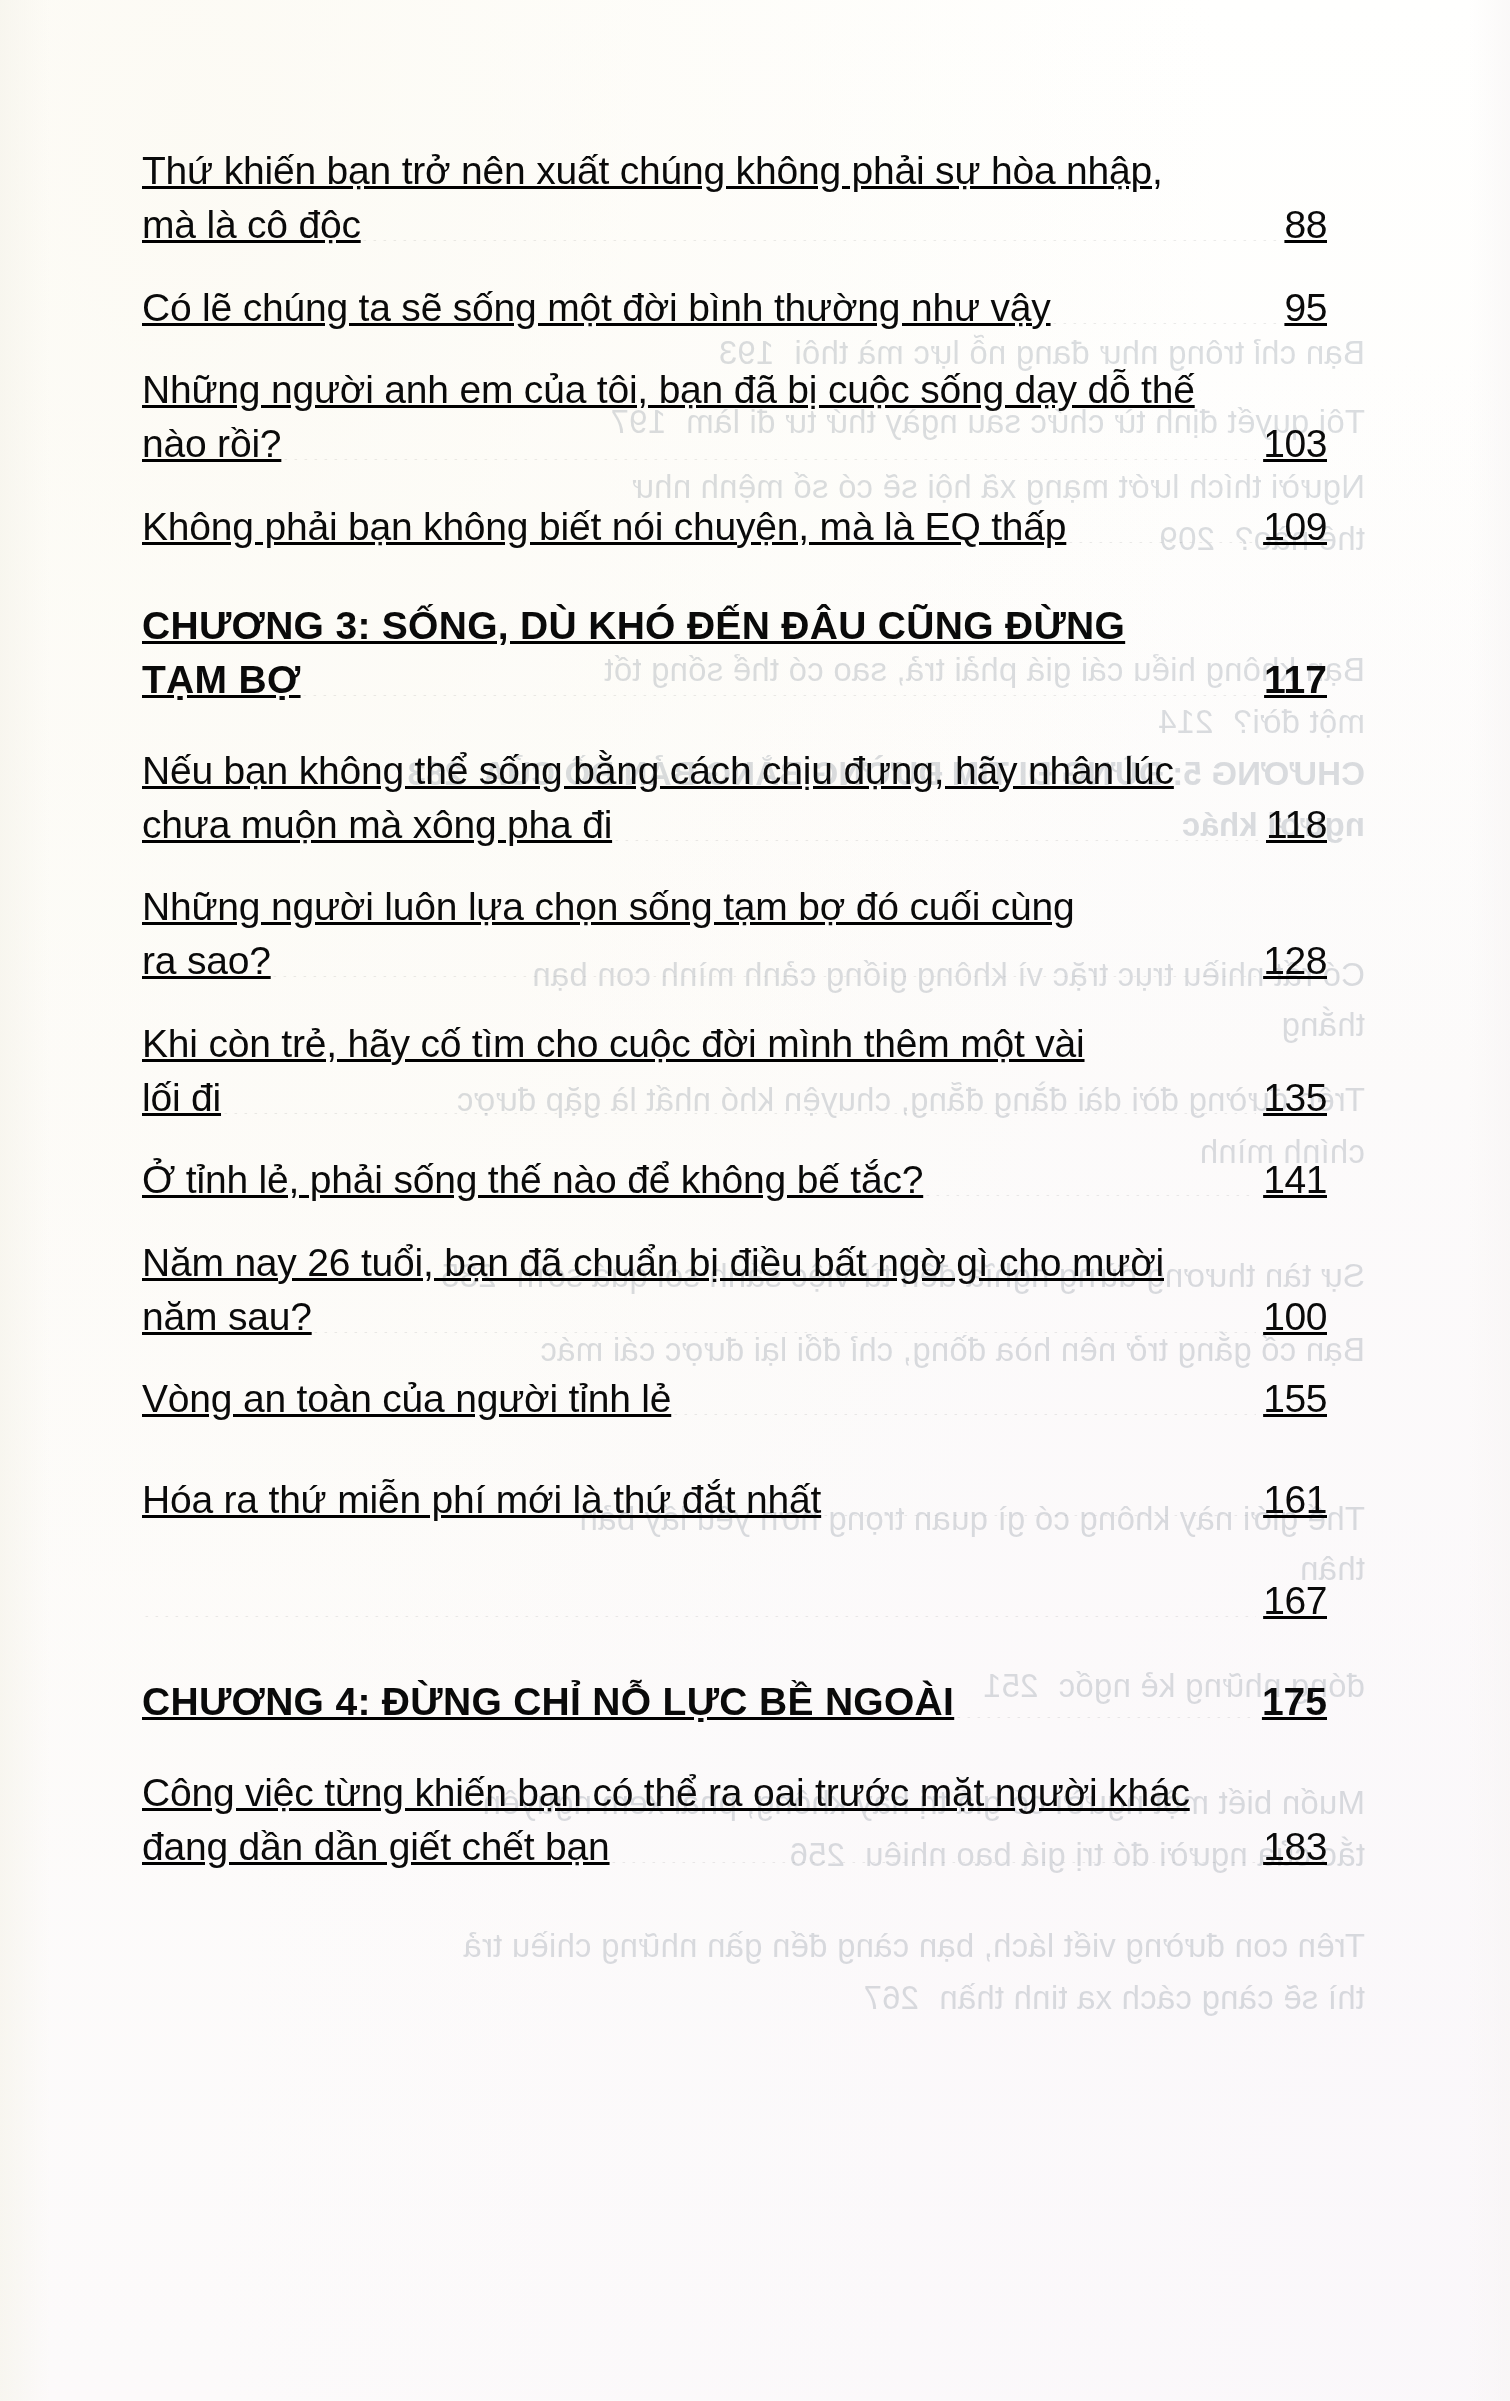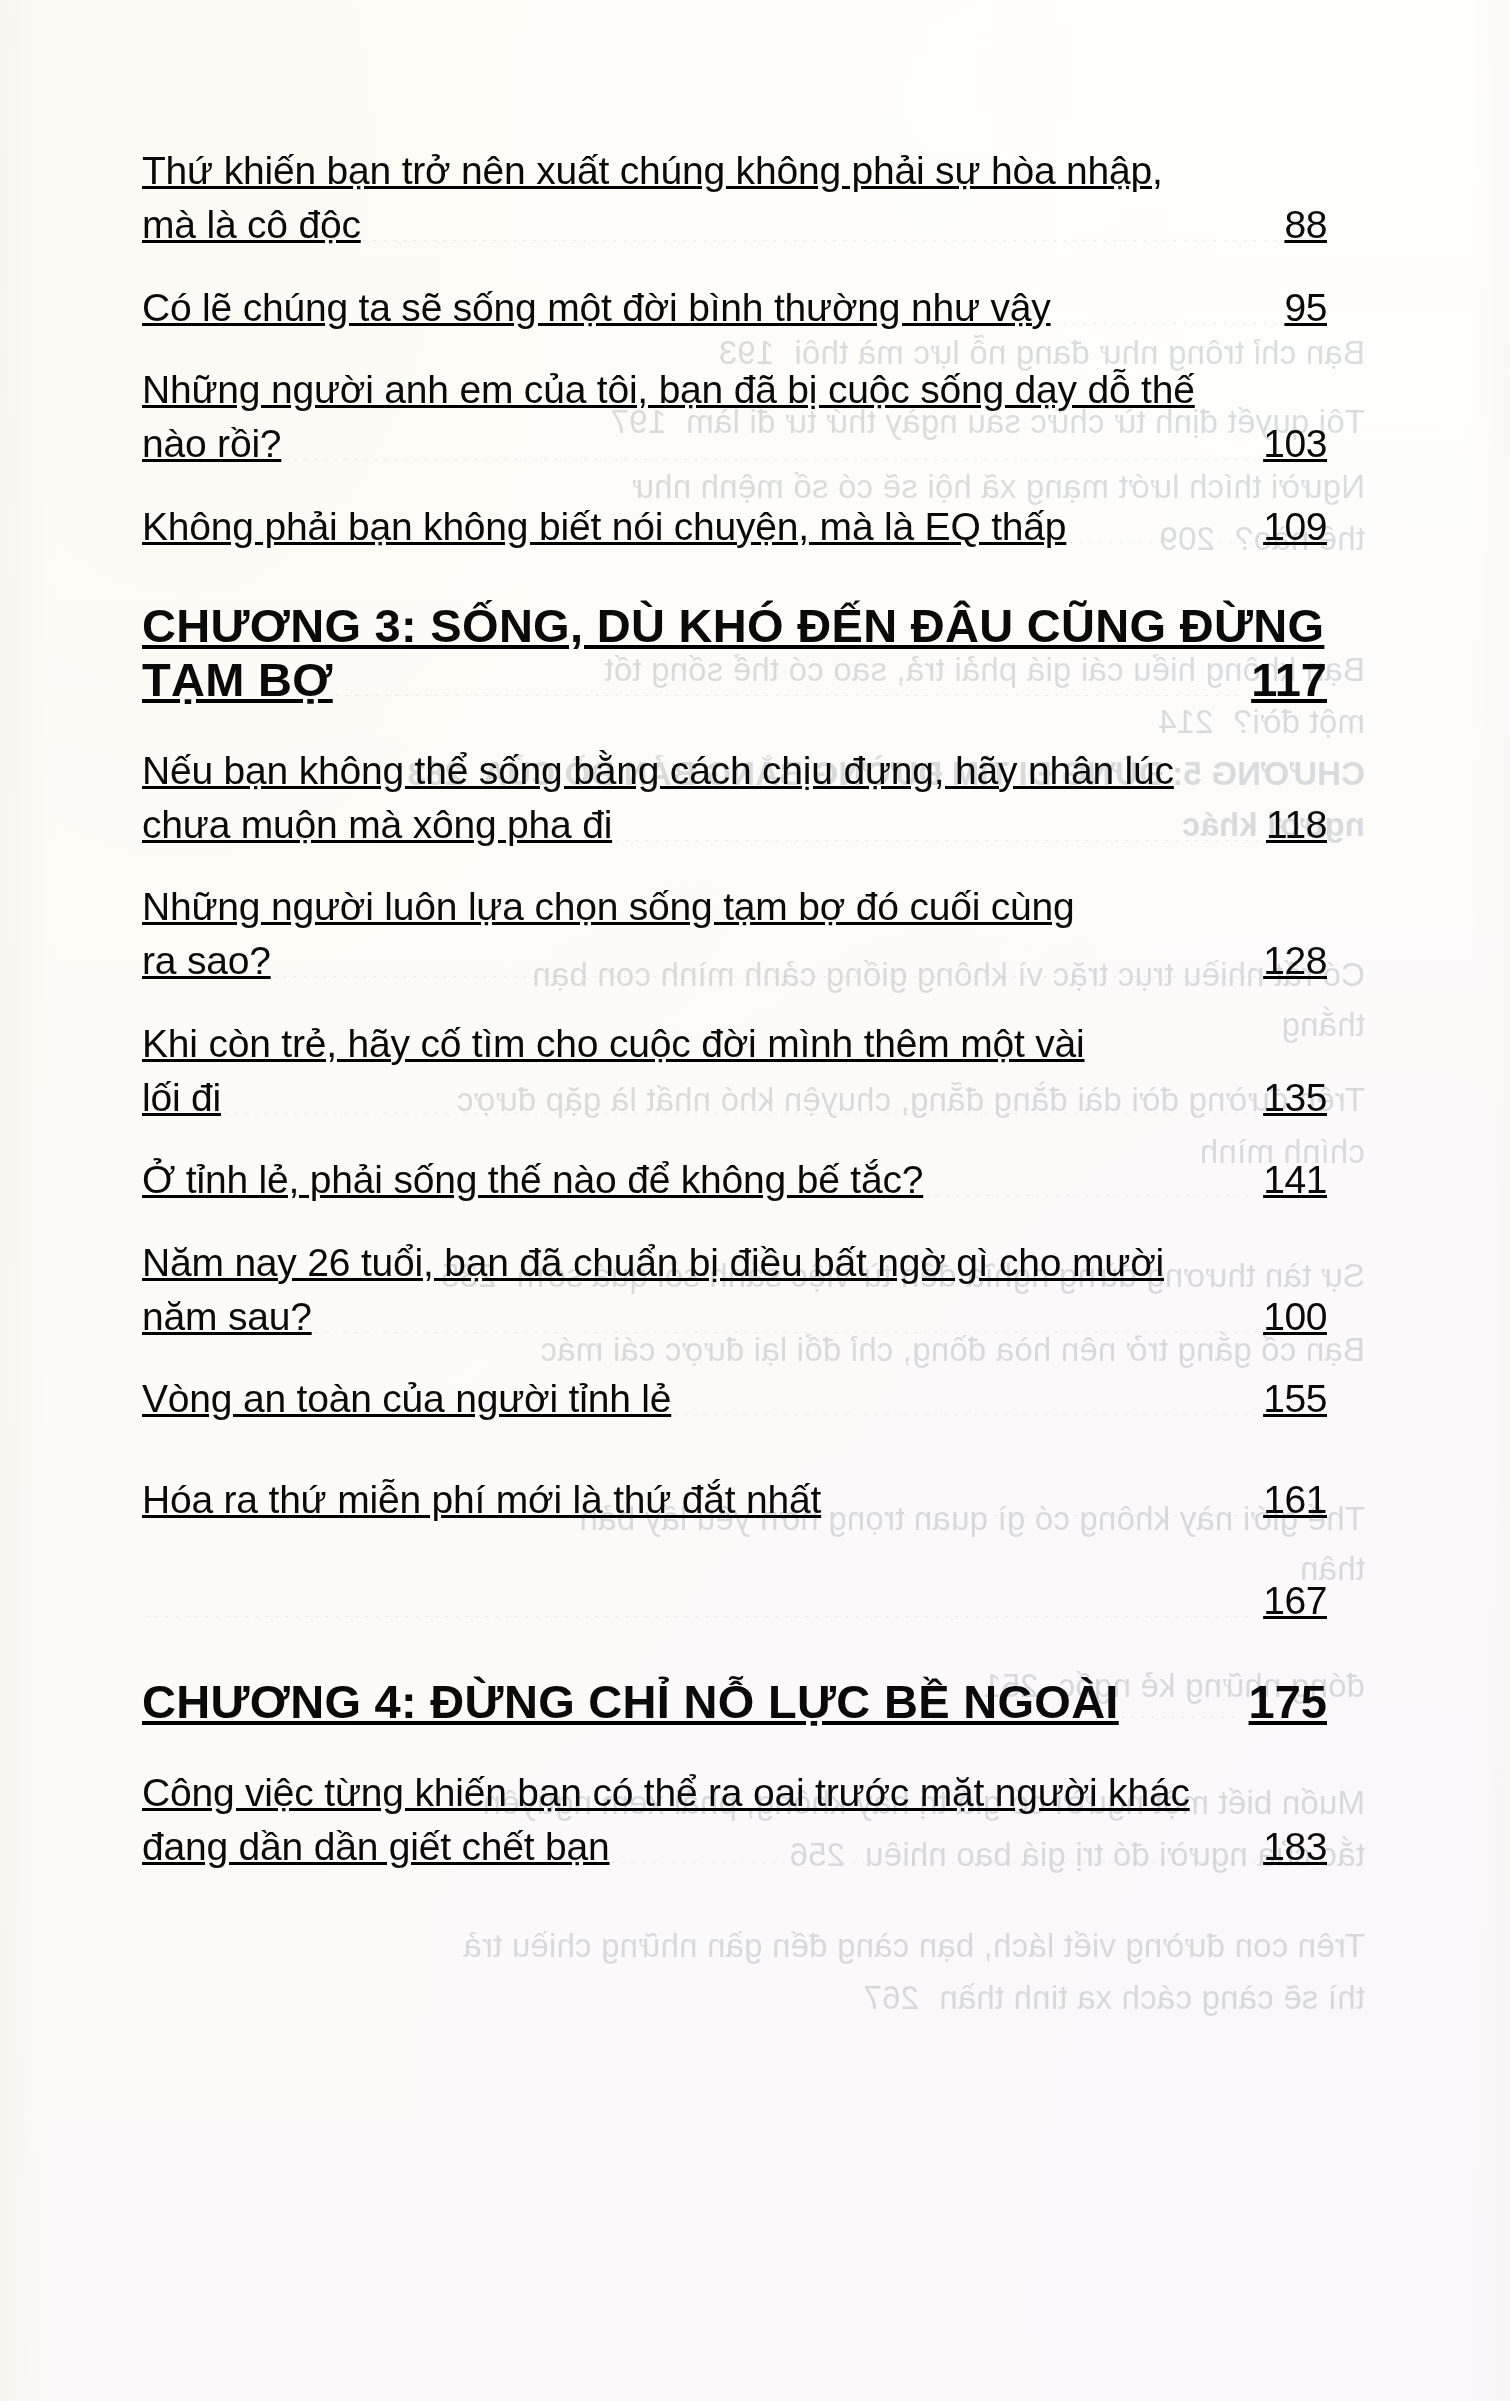--- a/index.html
+++ b/index.html
@@ -80,21 +80,21 @@
     position: relative;
     color: #0a0a0a;
     font-size: 39px;
     line-height: 54px;
     letter-spacing: -0.2px;
     font-weight: 500;
     margin: 0 0 28.5px 0;
   }
   .toc-entry.chapter {
     font-weight: 800;
-    font-size: 47px;
+    font-size: 39px;
     letter-spacing: 0.3px;
     text-transform: none;
     margin-top: 45px;
     margin-bottom: 37px;
   }
   .toc-entry.gap-big { margin-bottom: 47px; }
   .toc-entry.gap-xl  { margin-bottom: 54px; }
 
   
   .entry-row {

